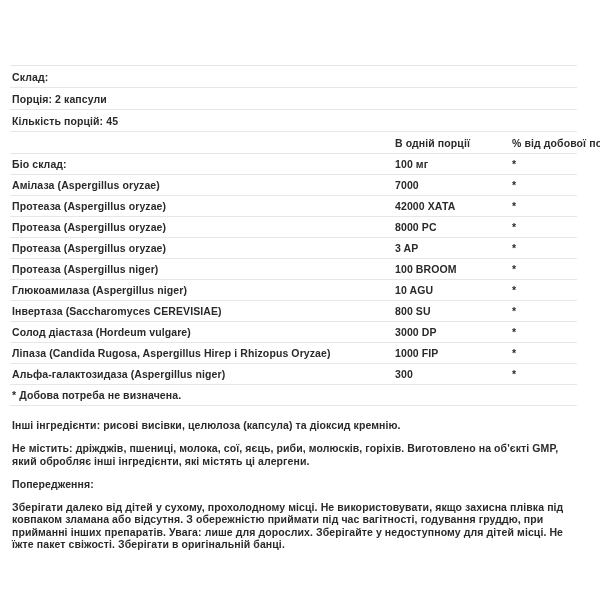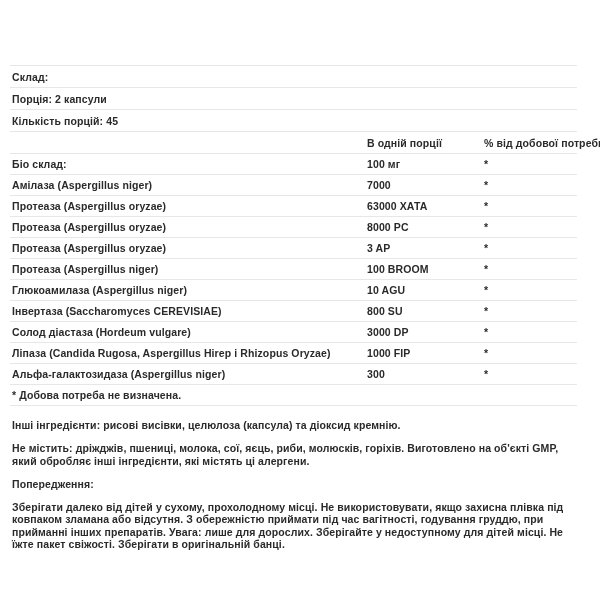--- a/index.html
+++ b/index.html
@@ -14,21 +14,21 @@
 
   .facts-table { border-top:1px solid #e7e7e7; }
   .trow {
     display:flex; align-items:center;
     border-bottom:1px solid #e7e7e7;
     font-size:10.5px; letter-spacing:0.1px;
   }
   .trow.info, .trow.header { height:21px; }
   .trow.data, .trow.footnote-row { height:20px; }
   .c1 { flex:0 0 355px; padding-left:2px; white-space:nowrap; overflow:hidden; }
-  .c2 { flex:0 0 92px; white-space:nowrap; }
+  .c2 { flex:0 0 92px; white-space:nowrap;margin-left:28px; }
   .c3 { flex:1 1 auto; white-space:nowrap;padding-left:25px; }
   .c-full { flex:1 1 auto; padding-left:2px; white-space:nowrap; }
 
   .paragraphs { margin-top:13px; padding-left:2px; padding-right:2px; }
   .paragraphs p {
     margin:0 0 11px 0;
     font-size:10.5px; line-height:12.3px; letter-spacing:0.1px;
   }
 </style>
 </head>
@@ -55,27 +55,27 @@
       <div class="c3">% від добової потреби</div>
     </div>
 
     <div>
         <div class="trow data">
           <div class="c1">Біо склад:</div>
           <div class="c2">100 мг</div>
           <div class="c3">*</div>
         </div>
         <div class="trow data">
-          <div class="c1">Амілаза (Aspergillus niger)</div>
+          <div class="c1">Амілаза (Aspergillus oryzae)</div>
           <div class="c2">7000</div>
           <div class="c3">*</div>
         </div>
         <div class="trow data">
           <div class="c1">Протеаза (Aspergillus oryzae)</div>
-          <div class="c2">63000 ХАТА</div>
+          <div class="c2">42000 ХАТА</div>
           <div class="c3">*</div>
         </div>
         <div class="trow data">
           <div class="c1">Протеаза (Aspergillus oryzae)</div>
           <div class="c2">8000 PC</div>
           <div class="c3">*</div>
         </div>
         <div class="trow data">
           <div class="c1">Протеаза (Aspergillus oryzae)</div>
           <div class="c2">3 AP</div>

